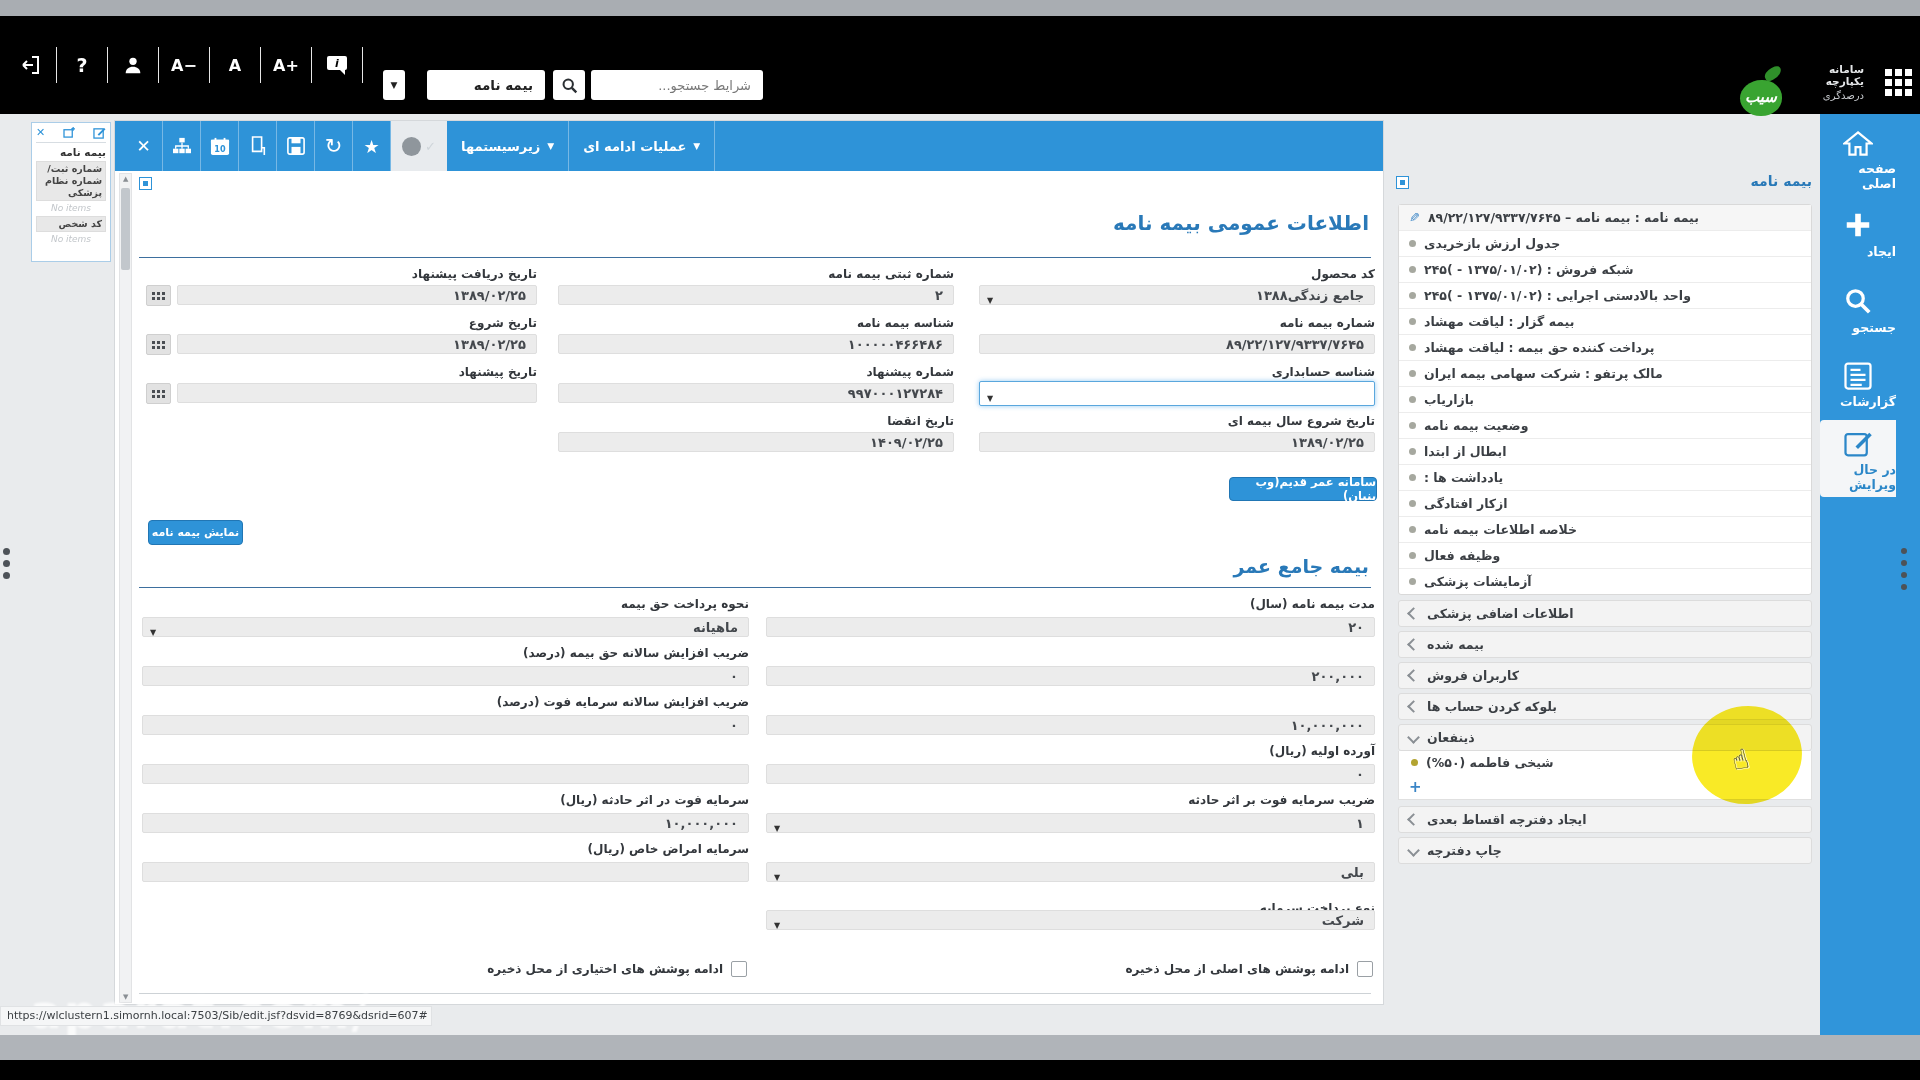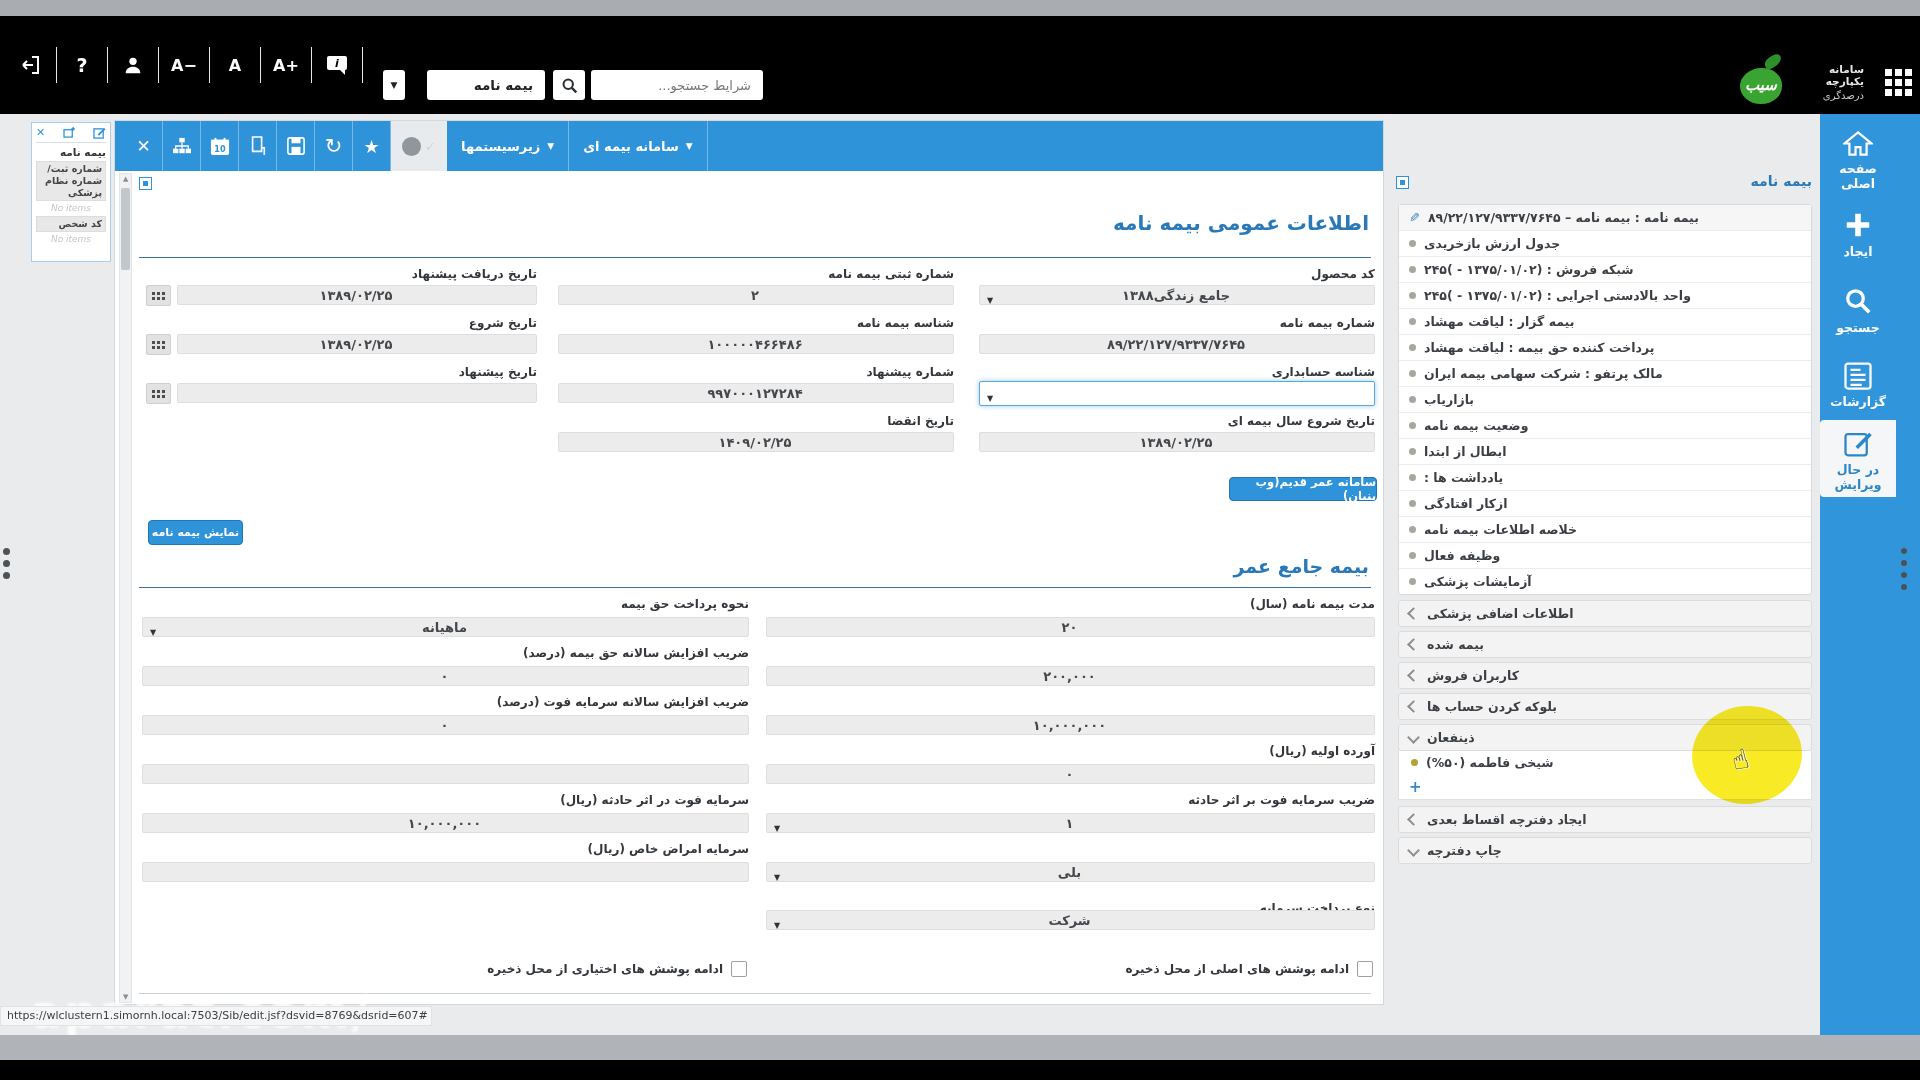--- a/index.html
+++ b/index.html
@@ -9,34 +9,34 @@
   
   #top-grey{left:0;top:0;width:1920px;height:16px;background:#a9adb2}
   #topbar{left:0;top:16px;width:1920px;height:98px;background:#000}
   .tb-cluster{position:absolute;display:flex;align-items:center}
   .tb-icon{width:50px;height:48px;display:flex;align-items:center;justify-content:center;color:#fff;font-size:19px;font-weight:bold;cursor:pointer}
   .tb-sep{width:1px;height:36px;background:#fff;opacity:.9}
   .pill{background:#fff;border-radius:3px;height:30px;display:flex;align-items:center}
   .caret{font-size:9px;color:#222;line-height:1}
   
   #sidebar{left:1820px;top:114px;width:100px;height:946px;background:#3095da}
-  .sb-item{position:absolute;left:0;width:76px;text-align:center;color:#fff;cursor:pointer}
+  .sb-item{position:absolute;left:0;width:76px;text-align:right;color:#fff;cursor:pointer}
   .sb-item .sb-label{font-size:12.5px;font-weight:bold;margin-top:4px}
   .sb-active{background:#f4f6f8;border-radius:4px 0 0 4px;color:#2b87c8}
   .sb-notch{position:absolute;right:2px;top:32px;width:0;height:0;border-top:9px solid transparent;border-bottom:9px solid transparent;border-left:10px solid #f4f6f8}
   
   #card{left:114px;top:120px;width:1270px;height:885px;background:#fff;border:1px solid #d5d8db;box-sizing:border-box}
   #toolbar{position:absolute;left:0;top:0;width:1268px;height:50px;background:#2e93d8;display:flex;align-items:stretch;}
   .tl-btn{width:37px;display:flex;align-items:center;justify-content:center;color:#fff;border-right:1px solid rgba(255,255,255,.35);cursor:pointer}
   .tl-txt{padding:0 14px;display:flex;align-items:center;gap:7px;color:#fff;font-size:13px;font-weight:bold;border-right:1px solid rgba(255,255,255,.35);cursor:pointer}
   .tl-seg{width:56px;background:#e8ebee;display:flex;align-items:center;justify-content:center;gap:4px}
   
   .lbl{position:absolute;font-size:12px;font-weight:bold;color:#33373c;text-align:right;direction:rtl;white-space:nowrap}
   .inp{position:absolute;height:20px;background:#ececec;border:1px solid #dedede;border-radius:2px;box-sizing:border-box;
-       font-size:13px;font-weight:bold;color:#44484d;text-align:center;direction:rtl;padding:1px 10px 0 8px;line-height:18px}
+       font-size:13px;font-weight:bold;color:#44484d;text-align:right;direction:rtl;padding:1px 10px 0 8px;line-height:18px}
   .dd .caret2{position:absolute;left:7px;top:6px;font-size:8px;color:#333}
   .focusdd{background:#fff;border:1px solid #5aa7dd;box-shadow:0 0 5px rgba(82,168,236,.6);height:25px}
   .calbtn{position:absolute;width:25px;height:21px;background:#e2e2e2;border:1px solid #cfcfcf;border-radius:2px;box-sizing:border-box;
           display:flex;align-items:center;justify-content:center;cursor:pointer}
   .dotgrid{display:grid;grid-template-columns:repeat(3,3px);grid-template-rows:repeat(2,3px);gap:2px}
   .dotgrid i{background:#4a4e53;display:block}
   .hrline{position:absolute;height:0;border-top:1px solid #3d6f9e}
   .hrlight{position:absolute;height:0;border-top:1px solid #cdd2d6}
   .bluebtn{position:absolute;background:#2e93d8;border:1px solid #2176b4;border-radius:4px;color:#fff;font-size:11.5px;font-weight:bold;
            display:flex;align-items:center;justify-content:center;direction:rtl;cursor:pointer}
@@ -131,21 +131,21 @@
     <span style="font-size:13.5px;font-weight:bold;color:#222;direction:rtl">بیمه نامه</span>
   </div>
   <div class="pill" style="position:absolute;left:553px;top:54px;width:32px;justify-content:center">
     <svg width="17" height="17" viewBox="0 0 20 20">
       <circle cx="8.5" cy="8.5" r="5.5" fill="none" stroke="#2b2f33" stroke-width="2.4"></circle>
       <line x1="12.8" y1="12.8" x2="18" y2="18" stroke="#2b2f33" stroke-width="2.8"></line>
     </svg>
   </div>
   <input class="pill" style="position: absolute; left: 591px; top: 54px; width: 172px; border: none; outline: none; padding: 0px 12px; box-sizing: border-box; font-size: 13px; direction: rtl; text-align: right; font-family: inherit;" value="" placeholder="شرایط جستجو...">
 
-  <div style="position:absolute;left:1738px;top:40px;width:48px;height:50px">
+  <div style="position:absolute;left:1738px;top:52px;width:48px;height:50px">
     <div style="position:absolute;left:2px;top:12px;width:42px;height:36px;background:#39a431;border-radius:52% 48% 50% 50%"></div>
     <div style="position:absolute;left:26px;top:0;width:18px;height:11px;background:#2f8f2a;border-radius:60% 40% 70% 30%;transform:rotate(-28deg)"></div>
     <div style="position:absolute;left:2px;top:20px;width:42px;text-align:center;color:#fff;font-size:15px;font-weight:bold;font-style:italic;direction:rtl">سیب</div>
   </div>
   <div style="position:absolute;left:1792px;top:47px;width:72px;text-align:right;direction:rtl">
     <div style="color:#e4e6e8;font-size:10.5px;font-weight:bold">سامانه یکپارچه</div>
     <div style="color:#c9ccd0;font-size:10px;margin-top:3px">درصد‌گری</div>
   </div>
   <div style="position:absolute;left:1885px;top:53px;display:grid;grid-template-columns:repeat(3,7px);grid-template-rows:repeat(3,7px);gap:3px">
     <i style="background:#fff"></i>
@@ -269,21 +269,21 @@
     <div class="tl-btn" style="font-size:18px">★</div>
     <div class="tl-seg">
       <span style="width:19px;height:19px;border-radius:50%;background:#8f969c;display:block"></span>
       <span style="color:#cfd5da;font-size:13px;font-weight:bold">✓</span>
     </div>
     <div class="tl-txt">
       <span style="direction:rtl">زیرسیستمها</span>
       <span class="caret" style="color:#fff">▼</span>
     </div>
     <div class="tl-txt">
-      <span style="direction:rtl">سامانه بیمه ای</span>
+      <span style="direction:rtl">عملیات ادامه ای</span>
       <span class="caret" style="color:#fff">▼</span>
     </div>
   </div>
 
   <div class="minisq" style="left:24px;top:56px">
       <b></b>
     </div>
 
   <div id="vscroll">
     <div class="scr-arrow" style="top:1px">▲</div>

